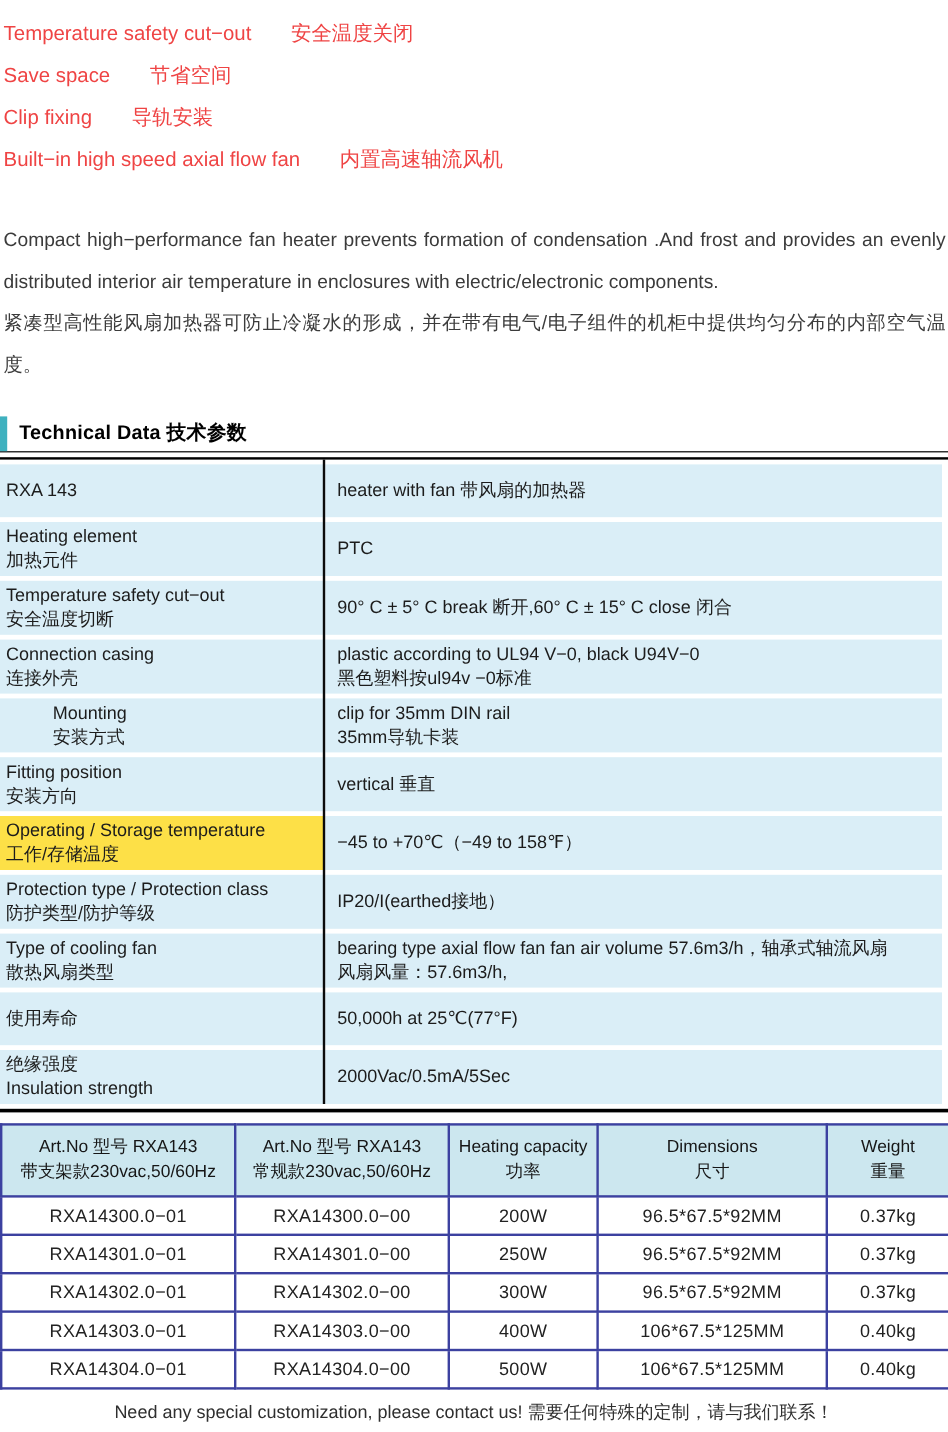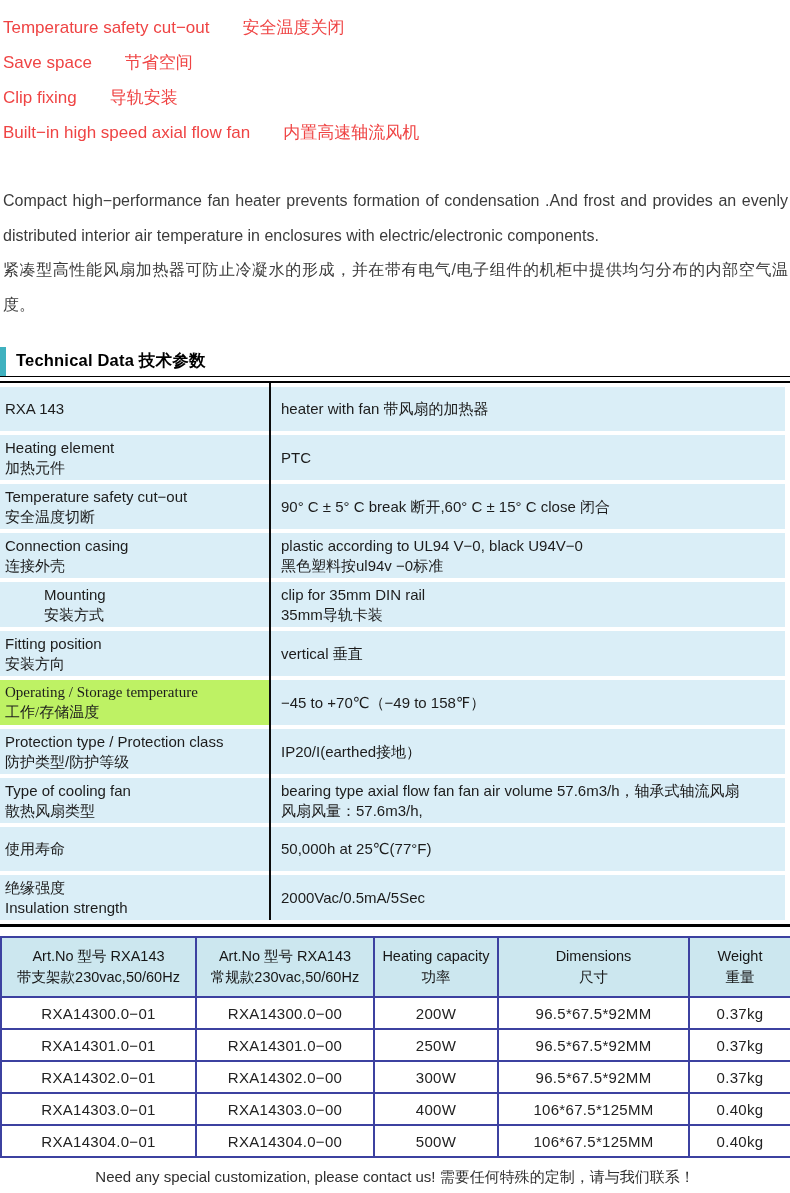--- a/index.html
+++ b/index.html
@@ -164,21 +164,21 @@
           <div>Fitting position</div>
           <div>安装方向</div>
         </div>
       <div class="t1-value" style="background: rgb(218, 238, 247);">
           <div>vertical 垂直</div>
           <div></div>
         </div>
     </div>
 
     <div class="t1-row">
-      <div class="t1-label" style="background: #bef264; font-family: Liberation Serif, serif;">
+      <div class="t1-label" style="background: #fde047;">
           <div>Operating / Storage temperature</div>
           <div>工作/存储温度</div>
         </div>
       <div class="t1-value" style="background: rgb(218, 238, 247);">
           <div>−45 to +70℃（−49 to 158℉）</div>
           <div></div>
         </div>
     </div>
 
     <div class="t1-row">

